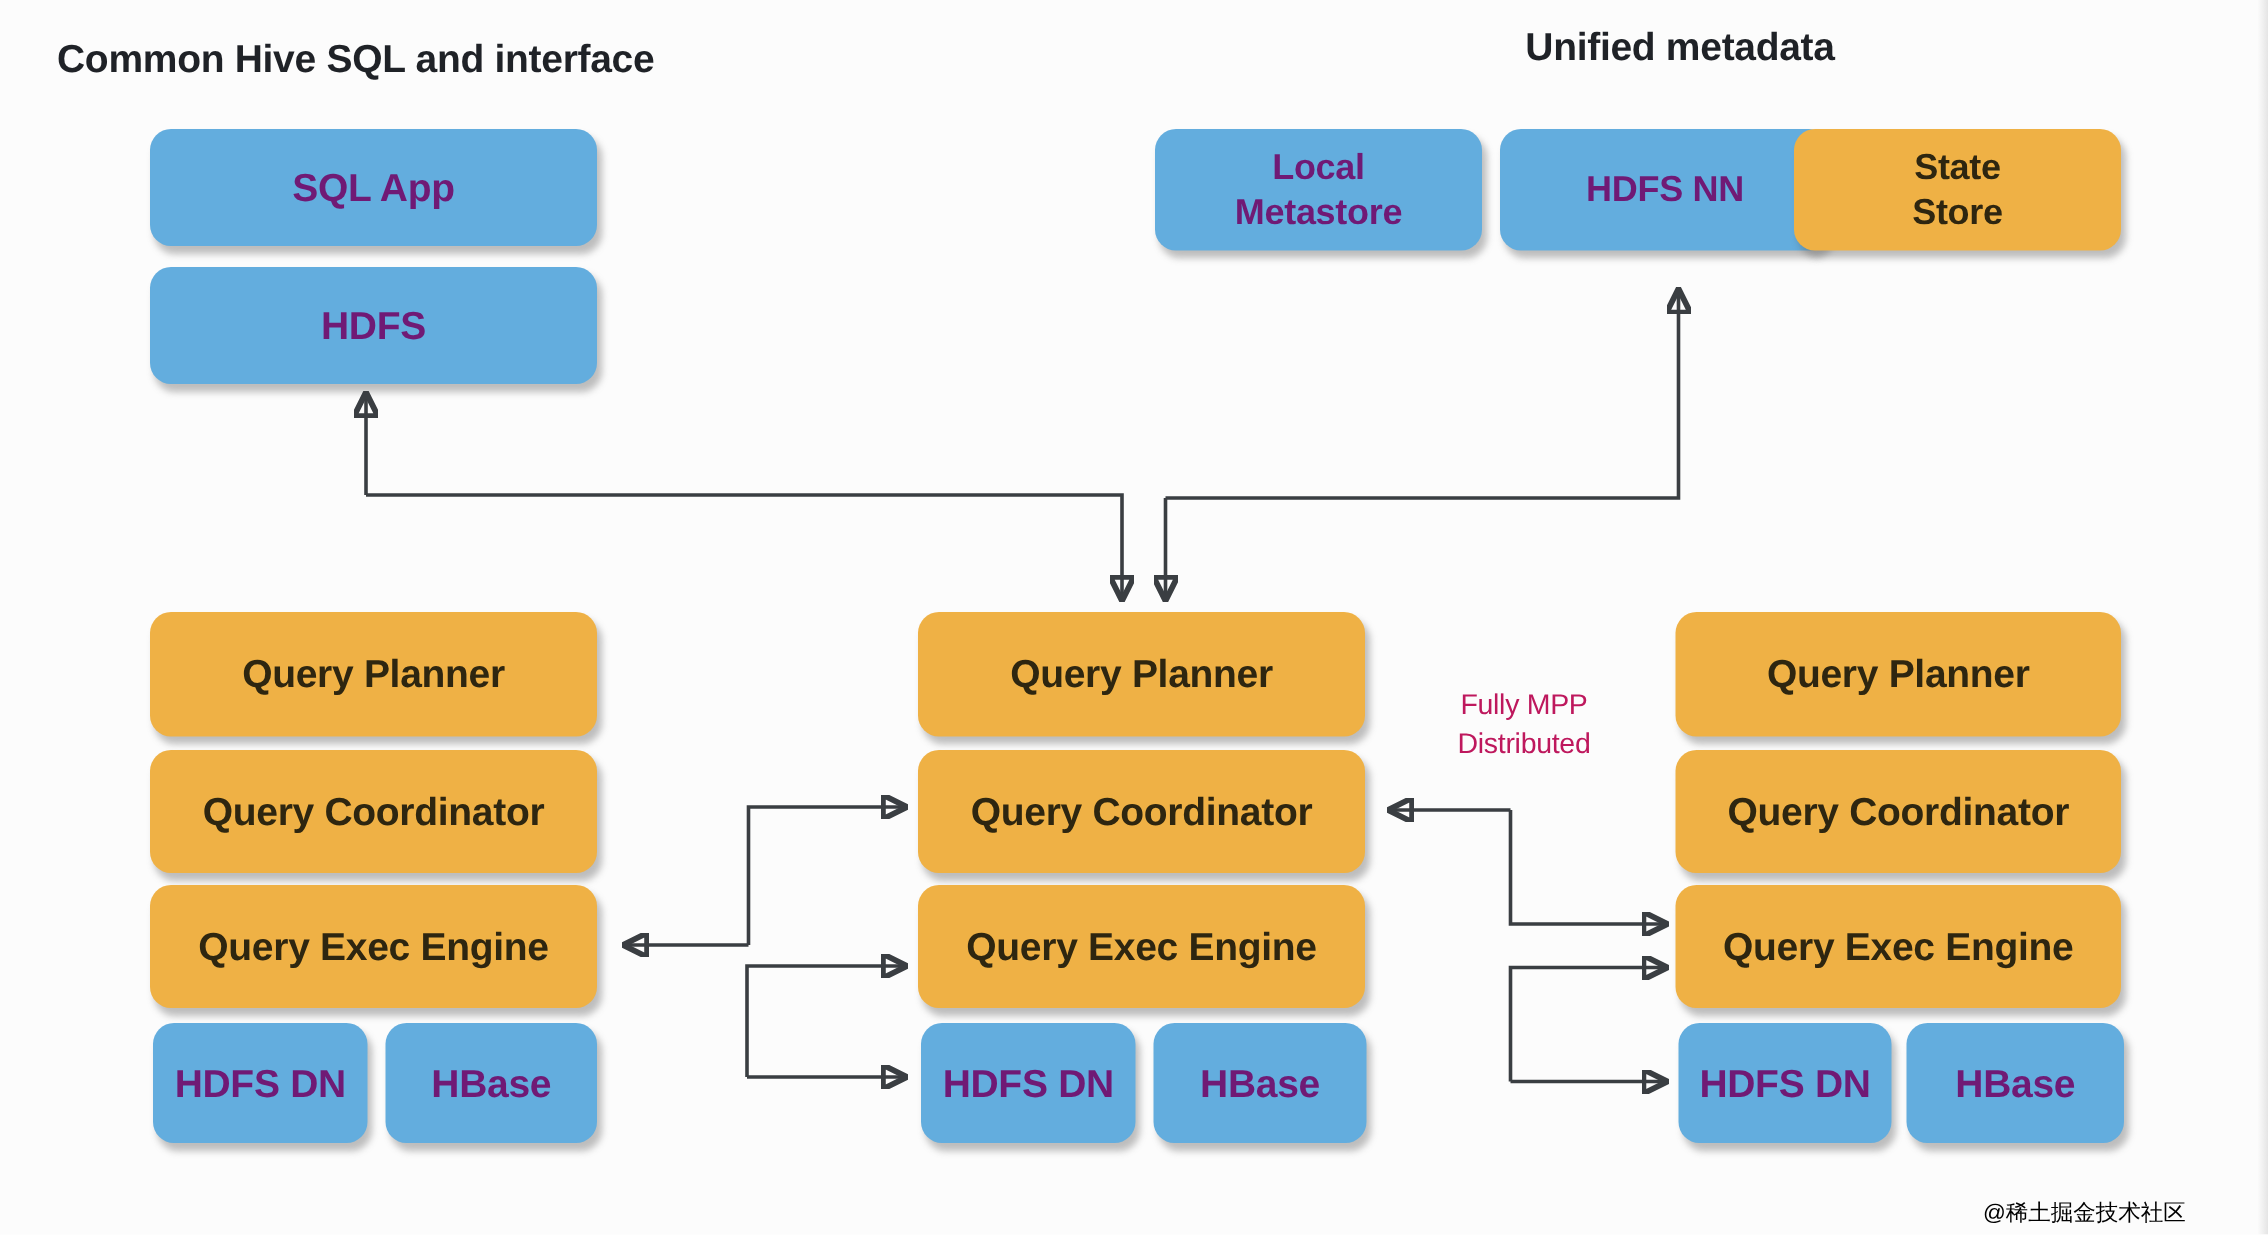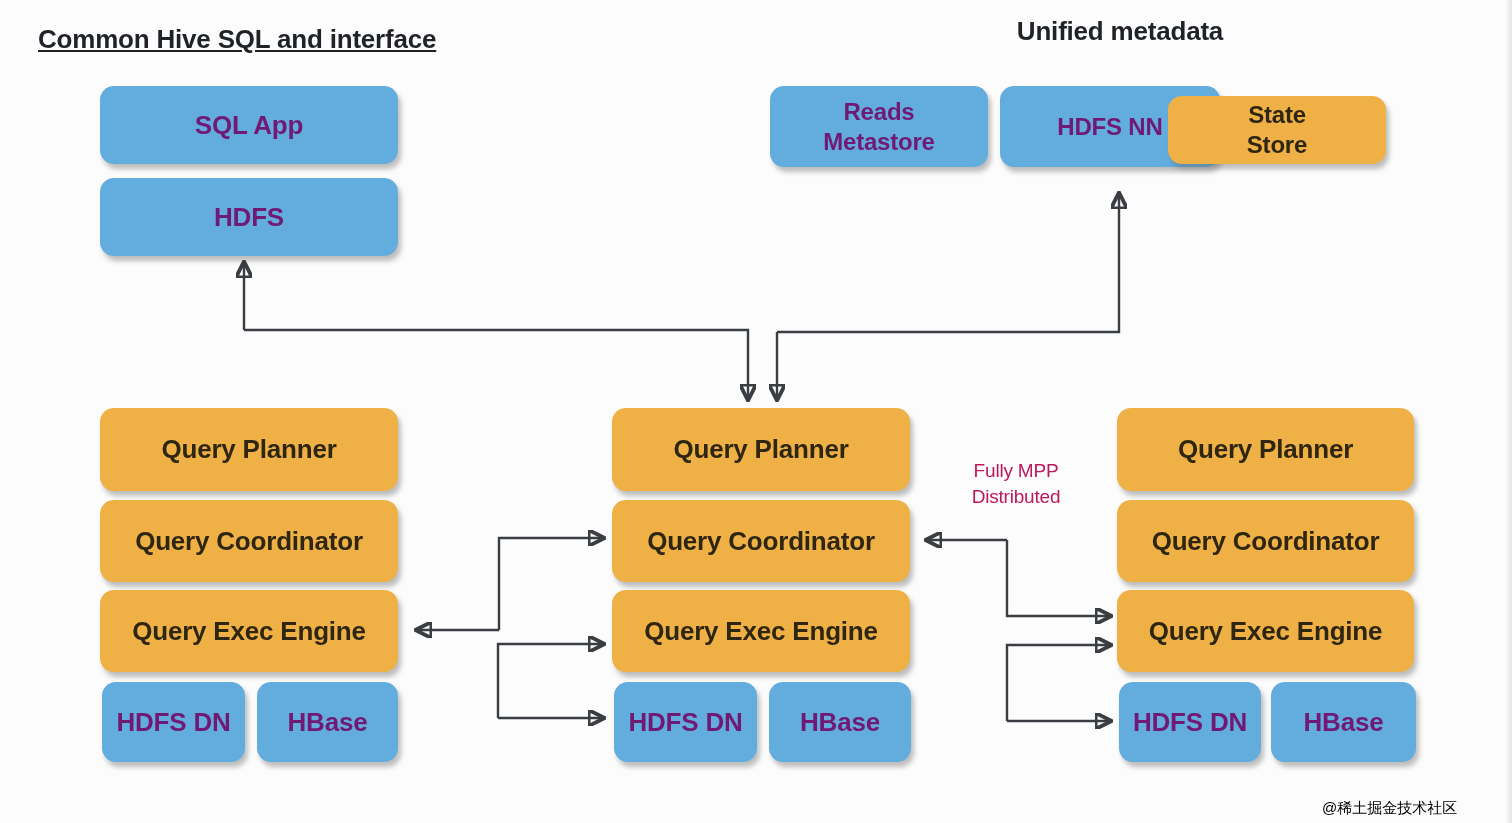--- a/index.html
+++ b/index.html
@@ -73,30 +73,30 @@
     right: 0; top: 0;
     width: 7px; height: 823px;
     background: linear-gradient(to right, rgba(200,200,200,0), rgba(200,200,200,0.45));
   }
 </style>
 </head>
 <body>
 
 <div class="canvas">
 
-  <div class="heading" style="left:38px; top:24px;text-decoration:underline;">Common Hive SQL and interface</div>
+  <div class="heading" style="left:38px; top:24px;">Common Hive SQL and interface</div>
   <div class="heading" style="left:950px; top:16px; width:340px; text-align:center;">Unified metadata</div>
 
   <div class="box blue box-lg" style="left:100px; top:86px; width:298px; height:78px;">SQL App</div>
   <div class="box blue box-lg" style="left:100px; top:178px; width:298px; height:78px;">HDFS</div>
 
-  <div class="box blue box-sm" style="left:770px; top:86px; width:218px; height:81px;">Reads
+  <div class="box blue box-sm" style="left:770px; top:86px; width:218px; height:81px;">Local
 Metastore</div>
   <div class="box blue box-sm" style="left:1000px; top:86px; width:220px; height:81px;">HDFS NN</div>
-  <div class="box orange box-sm" style="left:1168px; top:86px; width:218px; height:68px;margin-top:10px;">State
+  <div class="box orange box-sm" style="left:1196px; top:86px; width:218px; height:81px;">State
 Store</div>
 
   <div>
     <div class="box orange box-lg" style="left:100px; top:408px; width:298px; height:83px;">Query Planner</div>
     <div class="box orange box-lg" style="left:100px; top:500px; width:298px; height:82px;">Query Coordinator</div>
     <div class="box orange box-lg" style="left:100px; top:590px; width:298px; height:82px;">Query Exec Engine</div>
     <div class="box blue box-lg" style="left:102px; top:682px; width:143px; height:80px;">HDFS DN</div>
     <div class="box blue box-lg" style="left:257px; top:682px; width:141px; height:80px;">HBase</div>
   </div>
 

